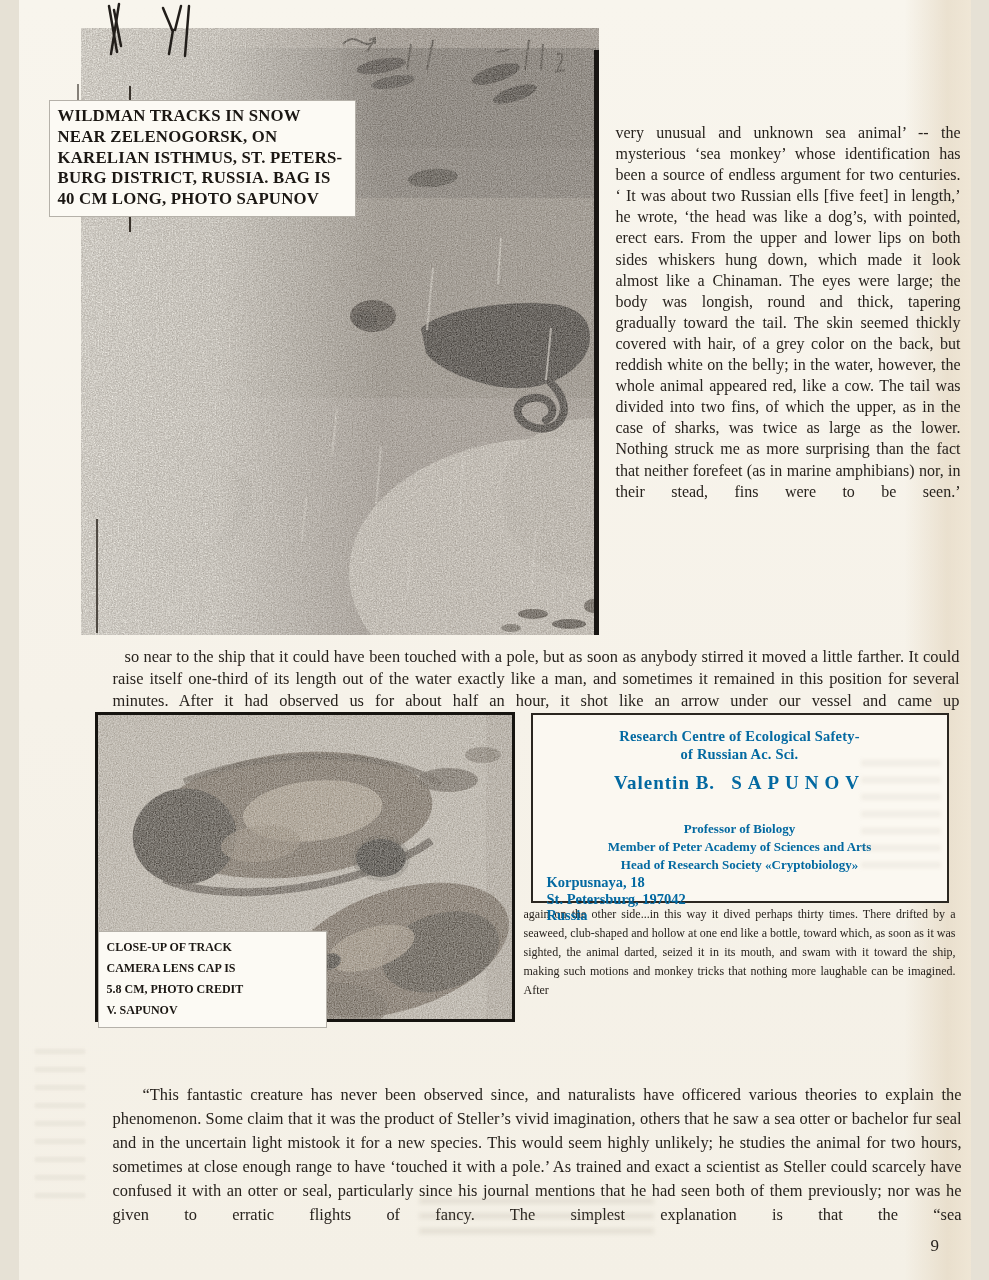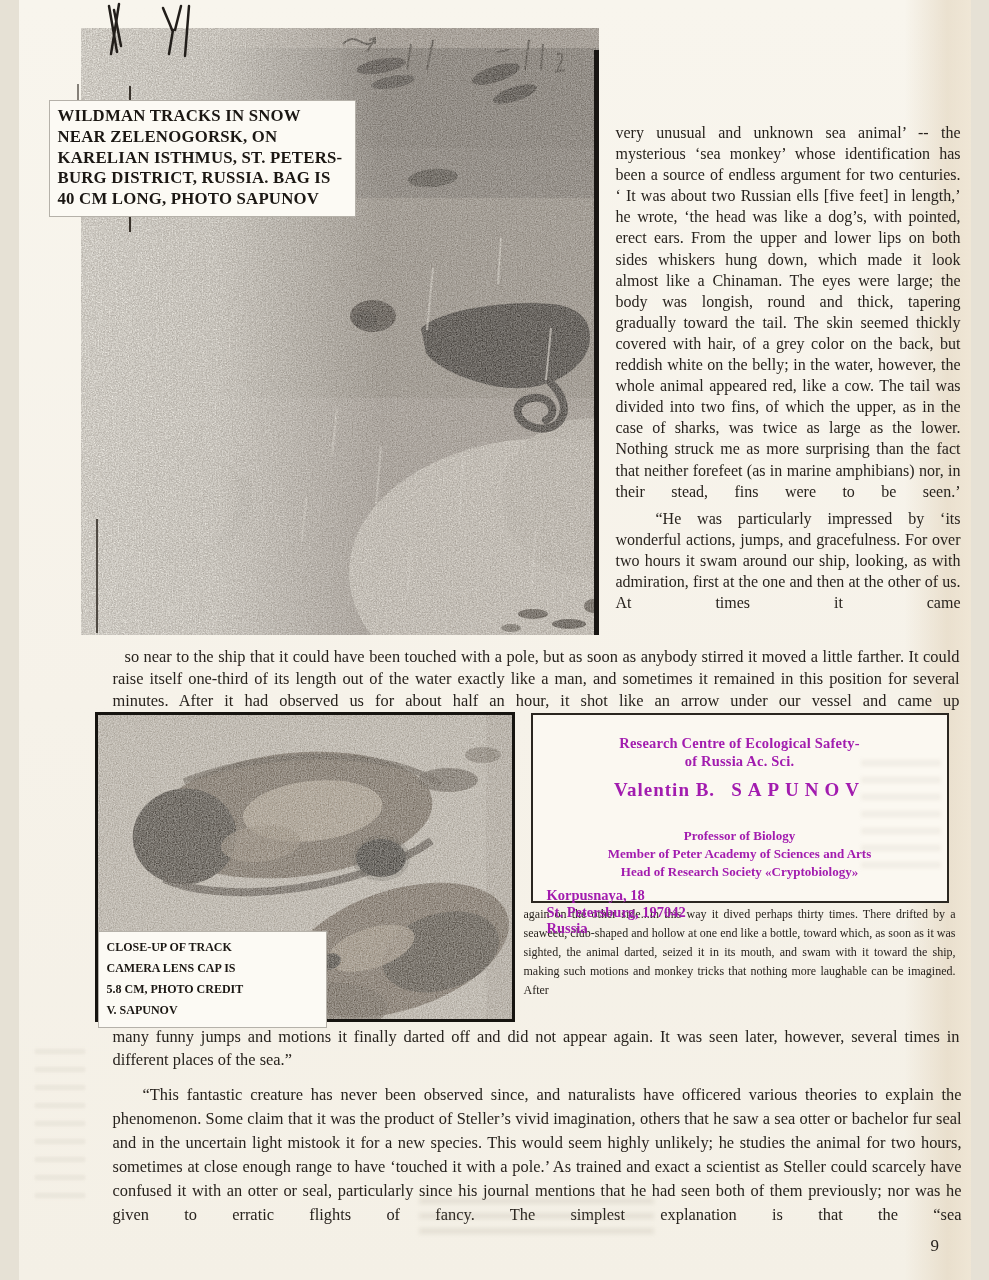--- a/index.html
+++ b/index.html
@@ -20,26 +20,26 @@
 
   .photo1{position:absolute;left:62px;top:28px;width:518px;height:607px;z-index:0;}
   .photo2{position:absolute;left:76px;top:712px;width:420px;height:310px;border:3px solid #161410;box-sizing:border-box;background:#c8c1b7;z-index:1;}
 
   .cap{position:absolute;background:#fcfaf4;border:1px solid rgba(110,104,94,.5);font-weight:bold;color:#1b1713;padding:5px 8px 6px;z-index:3;}
   .cap .cl{white-space:nowrap;}
   .cap1{left:30px;top:100px;width:289px;font-size:16.8px;line-height:20.8px;letter-spacing:.2px;}
   .cap2{left:79px;top:931px;width:211px;font-size:12px;line-height:21px;}
 
   .card{position:absolute;left:512px;top:713px;width:418px;height:190px;border:2px solid #2b2721;background:#fbf8f1;
-    font-weight:bold;color:#a21caf;text-align:center;box-sizing:border-box;padding-top:19px;z-index:3;}
+    font-weight:bold;color:#0369a1;text-align:center;box-sizing:border-box;padding-top:12px;z-index:3;}
   .card .org{font-size:14.5px;line-height:18px;letter-spacing:.2px;}
   .card .nm{margin-top:9px;font-size:19px;letter-spacing:1px;}
   .card .nm .last{letter-spacing:6px;margin-left:16px;}
   .card .titles{margin-top:26px;font-size:13px;line-height:18px;}
-  .card .foot{margin-top:6px;display:flex;justify-content:space-between;text-align:left;padding:0 18px 0 14px;font-size:14.5px;line-height:16.5px;}
+  .card .foot{margin-top:0;display:flex;justify-content:space-between;text-align:left;padding:0 18px 0 14px;font-size:14.5px;line-height:16.5px;}
 
   .pageno{position:absolute;left:912px;top:1236px;font-size:17px;z-index:2;}
 
   .vline{position:absolute;width:2px;background:#38322b;z-index:1;}
   .v1{left:110px;top:86px;height:146px;}
   .v2{left:77px;top:519px;height:114px;opacity:.85;}
   .v3{left:58px;top:84px;height:20px;opacity:.6;}
 
   .marks{position:absolute;left:78px;top:2px;z-index:2;}
 
@@ -152,21 +152,20 @@
         <path d="M92 4 L88 54"></path>
     </g>
   </svg>
 
   <div class="vline v1"></div>
   <div class="vline v2"></div>
   <div class="vline v3"></div>
 
   <div class="col1">
     <div class="para jlast">very unusual and unknown sea animal’ -- the mysterious ‘sea monkey’ whose identification has been a source of endless argument for two centuries.  ‘ It was about two Russian ells [five feet] in length,’ he wrote, ‘the head was like a dog’s, with pointed, erect ears.  From the upper and lower lips on both sides whiskers hung down, which made it look almost like a Chinaman.  The eyes were large; the body was longish, round and thick, tapering gradually toward the tail.  The skin seemed thickly covered with hair, of a grey color on the back, but reddish white on the belly; in the water, however, the whole animal appeared red, like a cow. The tail was divided into two fins, of which the upper, as in the case of sharks, was twice as large as the lower.  Nothing struck me as more surprising than the fact that neither forefeet (as in marine amphibians) nor, in their stead, fins were to be seen.’</div>
-    <div class="para jlast p2">“He was particularly impressed by ‘its wonderful actions, jumps, and gracefulness. For over two hours it swam around our ship, looking, as with admiration, first at the one and then at the other of us.  At times it came</div>
   </div>
 
   <div class="wide1 para jlast">so near to the ship that it could have been touched with a pole, but as soon as anybody stirred it moved a little farther.  It could raise itself one-third of its length out of the water exactly like a man, and sometimes it remained in this position for several minutes.  After it had observed us for about half an hour, it shot like an arrow under our vessel and came up</div>
 
   <div class="photo2">
     <svg width="414" height="304" viewBox="0 0 414 304">
       <defs>
         <filter id="grainDark2" x="0%" y="0%" width="100%" height="100%">
           <feTurbulence type="fractalNoise" baseFrequency="0.75" numOctaves="2" seed="21" stitchTiles="stitch"></feTurbulence>
           <feColorMatrix type="matrix" values="0 0 0 0 0.14  0 0 0 0 0.12  0 0 0 0 0.09  0.85 0.85 0.85 0 -0.52"></feColorMatrix>
@@ -208,42 +207,41 @@
   <div class="cap cap2">
     <div class="cl">CLOSE-UP OF TRACK</div>
     <div class="cl">CAMERA LENS CAP IS</div>
     <div class="cl">5.8 CM, PHOTO CREDIT</div>
     <div class="cl">V. SAPUNOV</div>
   </div>
 
   <div class="card">
     <div class="org">
       <div>Research Centre of Ecological Safety-</div>
-      <div>of Russia Ac. Sci.</div>
+      <div>of Russian Ac. Sci.</div>
     </div>
     <div class="nm">
       <span>Valentin B.</span><span class="last">SAPUNOV</span>
     </div>
     <div class="titles">
       <div>Professor of Biology</div>
       <div>Member of Peter Academy of Sciences and Arts</div>
       <div>Head of Research Society «Cryptobiology»</div>
     </div>
     <div class="foot">
       <div>
         <div>Korpusnaya, 18</div>
         <div>St. Petersburg, 197042</div>
         <div>Russia</div>
       </div>
     </div>
   </div>
 
   <div class="col2 para jlast">again on the other side...in this way it dived perhaps thirty times.  There drifted by a seaweed, club-shaped and hollow at one end like a bottle, toward which, as soon as it was sighted, the animal darted, seized it in its mouth, and swam with it toward the ship, making such motions and monkey tricks that nothing more laughable can be imagined.  After</div>
 
-  <div class="wide2 para">many funny jumps and motions it finally darted off and did not appear again.  It was seen later, however, several times in different places of the sea.”</div>
   <div class="wide3 para jlast">“This fantastic creature has never been observed since, and naturalists have officered various theories to explain the phenomenon.  Some claim that it was the product of Steller’s vivid imagination, others that he saw a sea otter or bachelor fur seal and in the uncertain light mistook it for a new species.  This would seem highly unlikely; he studies the animal for two hours, sometimes at close enough range to have ‘touched it with a pole.’  As trained and exact a scientist as Steller could scarcely have confused it with an otter or seal, particularly since his journal mentions that he had seen both of them  previously; nor was he given to erratic flights of fancy.  The simplest explanation is that the “sea</div>
 
   <div class="smudge sm-card"></div>
   <div class="smudge sm-bottom"></div>
   <div class="smudge sm-left"></div>
 
   <div class="pageno">9</div>
 
 </div>
 

